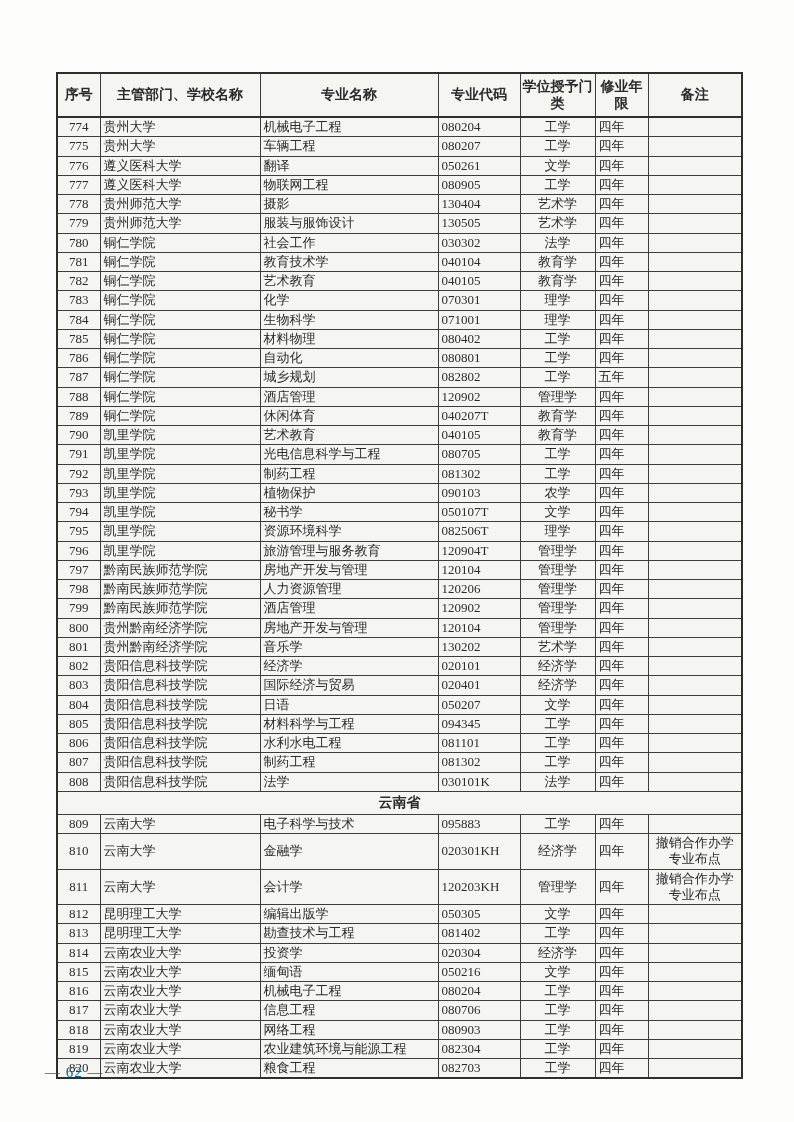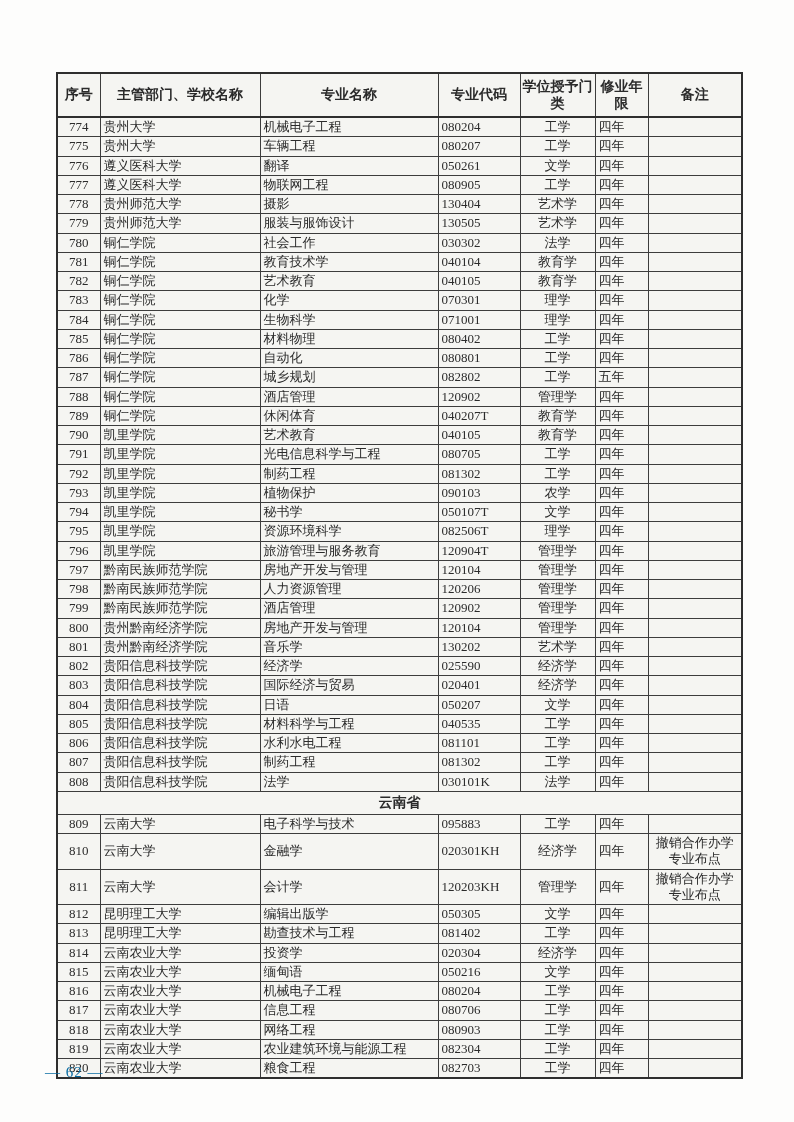--- a/index.html
+++ b/index.html
@@ -358,21 +358,21 @@
           <td class="cell-major">音乐学</td>
           <td class="cell-code">130202</td>
           <td class="cell-degree">艺术学</td>
           <td class="cell-years">四年</td>
           <td class="cell-remark"></td>
         </tr>
         <tr class="data-row">
           <td class="cell-no">802</td>
           <td class="cell-school">贵阳信息科技学院</td>
           <td class="cell-major">经济学</td>
-          <td class="cell-code">025590</td>
+          <td class="cell-code">020101</td>
           <td class="cell-degree">经济学</td>
           <td class="cell-years">四年</td>
           <td class="cell-remark"></td>
         </tr>
         <tr class="data-row">
           <td class="cell-no">803</td>
           <td class="cell-school">贵阳信息科技学院</td>
           <td class="cell-major">国际经济与贸易</td>
           <td class="cell-code">020401</td>
           <td class="cell-degree">经济学</td>
@@ -385,21 +385,21 @@
           <td class="cell-major">日语</td>
           <td class="cell-code">050207</td>
           <td class="cell-degree">文学</td>
           <td class="cell-years">四年</td>
           <td class="cell-remark"></td>
         </tr>
         <tr class="data-row">
           <td class="cell-no">805</td>
           <td class="cell-school">贵阳信息科技学院</td>
           <td class="cell-major">材料科学与工程</td>
-          <td class="cell-code">040535</td>
+          <td class="cell-code">094345</td>
           <td class="cell-degree">工学</td>
           <td class="cell-years">四年</td>
           <td class="cell-remark"></td>
         </tr>
         <tr class="data-row">
           <td class="cell-no">806</td>
           <td class="cell-school">贵阳信息科技学院</td>
           <td class="cell-major">水利水电工程</td>
           <td class="cell-code">081101</td>
           <td class="cell-degree">工学</td>

